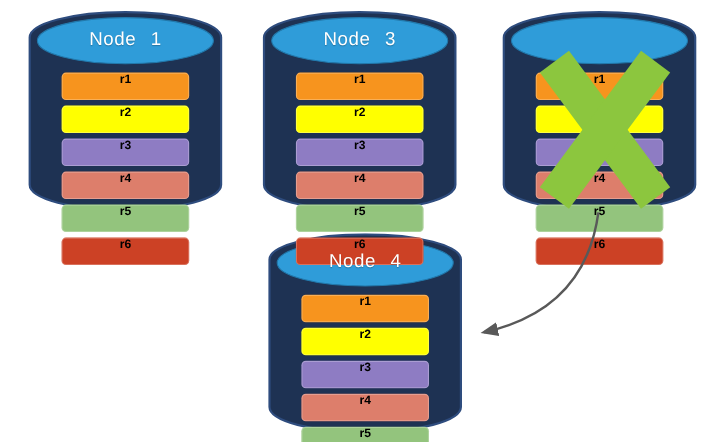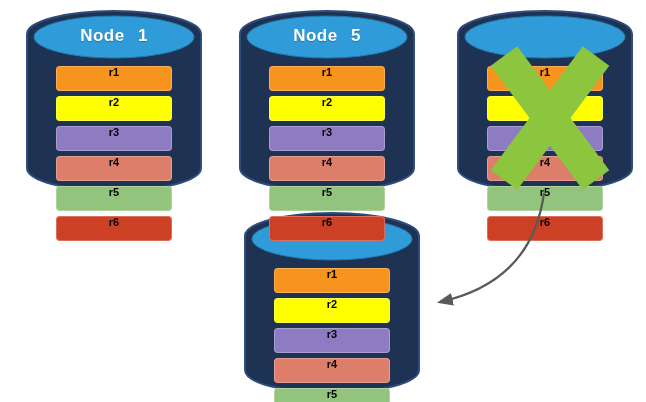--- a/index.html
+++ b/index.html
@@ -14,21 +14,21 @@
   .node-1{left:25px;top:10px;}
   .node-2{left:238px;top:10px;}
   .node-3{left:456px;top:10px;}
   .node-4{left:243px;top:212px;}
 
   .cylinder{position:absolute;left:0;top:0;width:178px;height:182px;display:block;}
 
   .node-title{
     position:absolute;top:16px;left:0;right:0;
     text-align:center;color:#FFFFFF;
-    font-size:17px;font-weight:bold;letter-spacing:0.5px;word-spacing:8px;
+    font-size:17px;font-weight:normal;letter-spacing:0.5px;word-spacing:8px;
     text-shadow:0 1px 1px rgba(0,0,0,0.25);
     z-index:3;
   }
 
   .bars{position:absolute;left:31px;top:56px;width:116px;z-index:2;}
   .bar{
     height:25px;margin-bottom:5px;border-radius:4px;
     text-align:center;color:#000;
     font-size:11px;font-weight:bold;line-height:13px;
     box-shadow:0 0 0 1px rgba(255,255,255,0.25) inset;
@@ -57,21 +57,21 @@
       <div class="bar" style="background-color: rgb(147, 196, 125);">r5</div>
       <div class="bar" style="background-color: rgb(204, 65, 37);">r6</div>
     </div>
   </div>
 
   <div class="node node-2">
     <svg class="cylinder" viewBox="0 0 178 182">
       <path d="M2,24 A87,23 0 0 1 176,24 L176,158 A87,23 0 0 1 2,158 Z" stroke-width="2" stroke="#2E4C7E" fill="#1E3253"></path>
       <ellipse cx="89" cy="27" rx="80" ry="21" stroke="#2279AC" stroke-width="1" fill="#2F9CD9"></ellipse>
     </svg>
-    <div class="node-title">Node 5</div>
+    <div class="node-title">Node 3</div>
     <div class="bars">
       <div class="bar" style="background-color: rgb(247, 148, 30);">r1</div>
       <div class="bar" style="background-color: rgb(255, 255, 0);">r2</div>
       <div class="bar" style="background-color: rgb(142, 124, 195);">r3</div>
       <div class="bar" style="background-color: rgb(221, 126, 107);">r4</div>
       <div class="bar" style="background-color: rgb(147, 196, 125);">r5</div>
       <div class="bar" style="background-color: rgb(204, 65, 37);">r6</div>
     </div>
   </div>
 
@@ -92,20 +92,21 @@
       <line x1="48" y1="46" x2="140" y2="170" stroke-width="33" stroke-linecap="butt" style="stroke: rgb(140, 198, 62);"></line>
       <line x1="140" y1="46" x2="48" y2="170" stroke-width="33" stroke-linecap="butt" style="stroke: rgb(140, 198, 62);"></line>
     </svg>
   </div>
 
   <div class="node node-4">
     <svg class="cylinder" viewBox="0 0 178 182">
       <path d="M2,24 A87,23 0 0 1 176,24 L176,158 A87,23 0 0 1 2,158 Z" stroke-width="2" stroke="#2E4C7E" fill="#1E3253"></path>
       <ellipse cx="89" cy="27" rx="80" ry="21" stroke="#2279AC" stroke-width="1" fill="#2F9CD9"></ellipse>
     </svg>
+    <div class="node-title">Node 4</div>
     <div class="bars">
       <div class="bar" style="background-color: rgb(247, 148, 30);">r1</div>
       <div class="bar" style="background-color: rgb(255, 255, 0);">r2</div>
       <div class="bar" style="background-color: rgb(142, 124, 195);">r3</div>
       <div class="bar" style="background-color: rgb(221, 126, 107);">r4</div>
       <div class="bar" style="background-color: rgb(147, 196, 125);">r5</div>
       <div class="bar" style="background-color: rgb(204, 65, 37);">r6</div>
     </div>
   </div>
 

